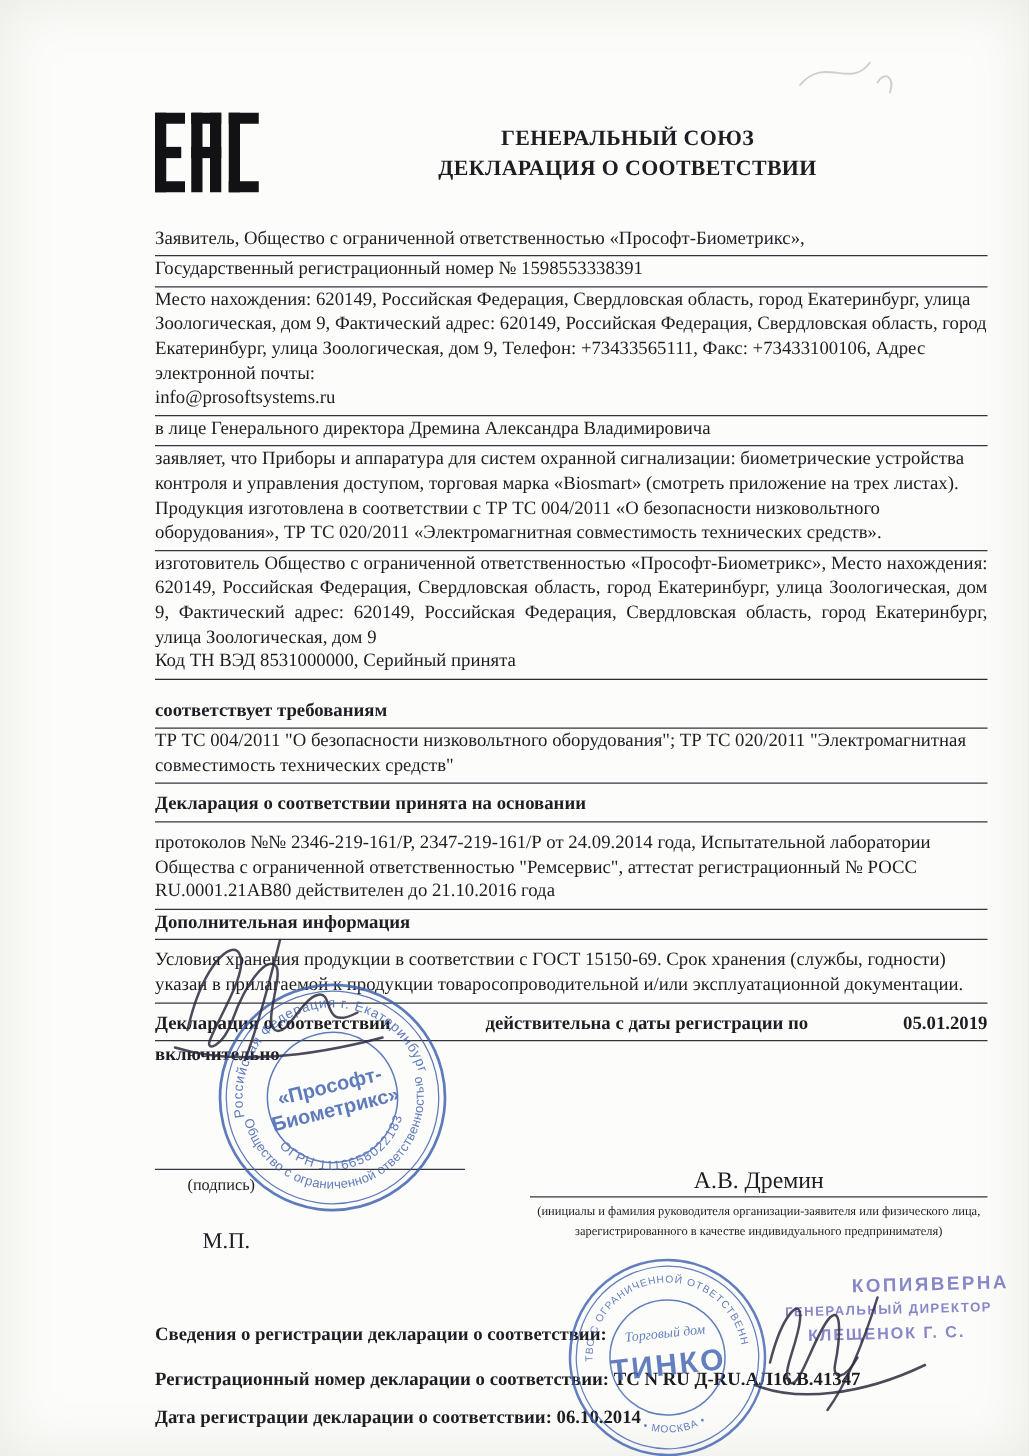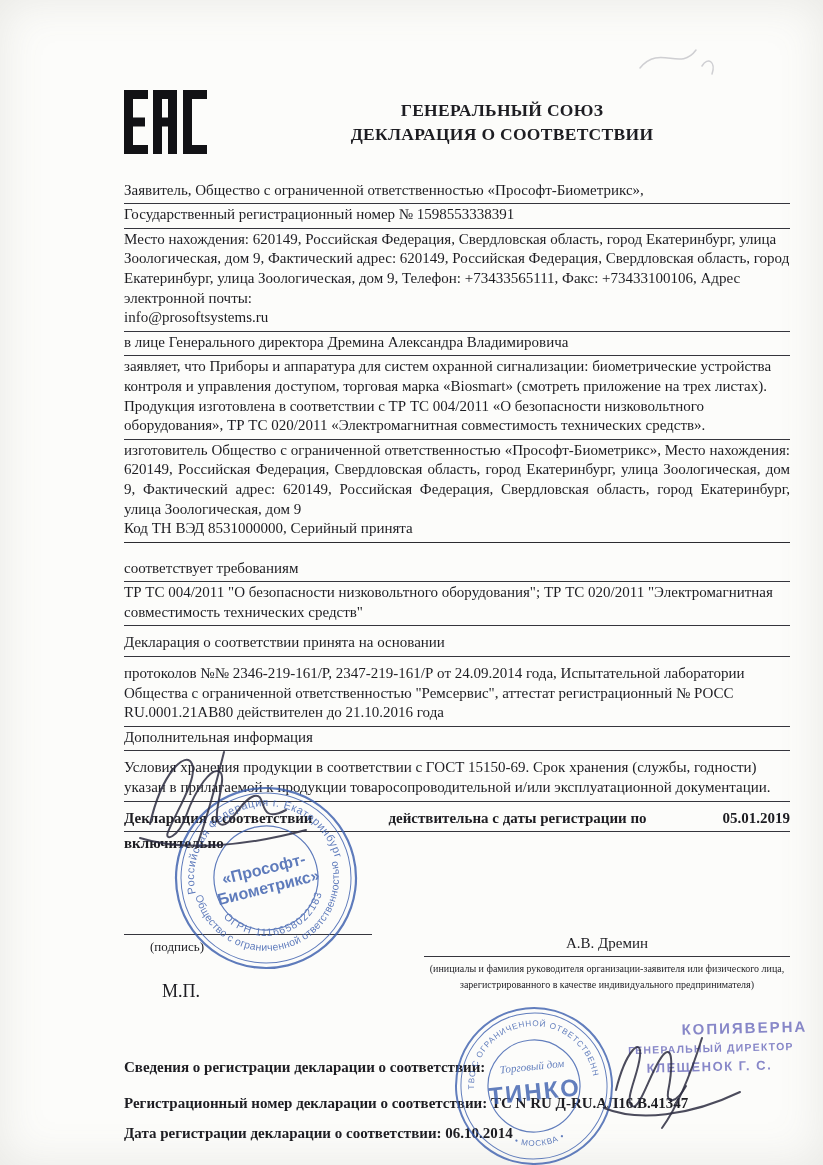--- a/index.html
+++ b/index.html
@@ -7,35 +7,35 @@
     position:relative;width:823px;height:1165px;background:#fcfcfa;overflow:hidden;
     font-family:"Liberation Serif","DejaVu Serif",serif;color:var(--ink,#1d1d22);
     box-shadow:inset 0 0 46px rgba(110,110,100,.14);
   }
   .content{position:absolute;left:124px;top:86px;width:666px;font-size:15px;line-height:19.6px;}
   .hdr{display:flex;margin-bottom:20px;}
   .eac{width:90px;flex:0 0 auto;padding-top:4px;}
   .titles{flex:1;text-align:center;font-weight:700;font-size:17.5px;line-height:24px;padding-top:12px;letter-spacing:.3px;}
   .sec{border-bottom:1px solid #35353c;padding:1px 0 3px;}
   .sec.thick{border-bottom:1.7px solid #2b2b30;}
-  .hd{font-weight:400;}
+  .hd{font-weight:700;}
   .j{text-align:justify;}
   .lbl{font-weight:400;}
   .gap{margin-top:15px;}
   .gap-s{margin-top:6px;}
   .val-row{display:flex;justify-content:space-between;font-weight:700;}
   .val-next{font-weight:700;padding-top:2px;}
   .sig-row{display:flex;margin-top:30px;gap:44px;}
   .sig-left{width:248px;}
   .sig-space{height:50px;}
   .sig-line{border-bottom:1px solid #35353c;}
   .sig-caption{font-size:13px;padding:2px 0 0 26px;}
   .mp{font-size:18px;margin-top:26px;padding-left:38px;}
   .sig-right{flex:1;margin-left:8px;}
-  .head-name{text-align:center;font-size:15px;padding-bottom:3px;}
+  .head-name{text-align:center;font-size:19px;padding-bottom:3px;}
   .head-note{font-size:10px;line-height:15.8px;text-align:center;padding-top:4px;}
   .reg{margin-top:56px;}
   .reg-h{font-weight:700;margin-bottom:16px;}
   .reg-row{font-weight:700;margin-bottom:11px;}
   .reg-row .v{font-weight:700;}
 
   
   .stamp-prosoft{position:absolute;left:168px;top:780px;transform:rotate(-14deg);opacity:.82;}
   .stamp-prosoft circle{stroke:var(--stamp-blue,#3c5fae);fill:none;}
   .stamp-prosoft text{fill:var(--stamp-blue,#3c5fae);}

